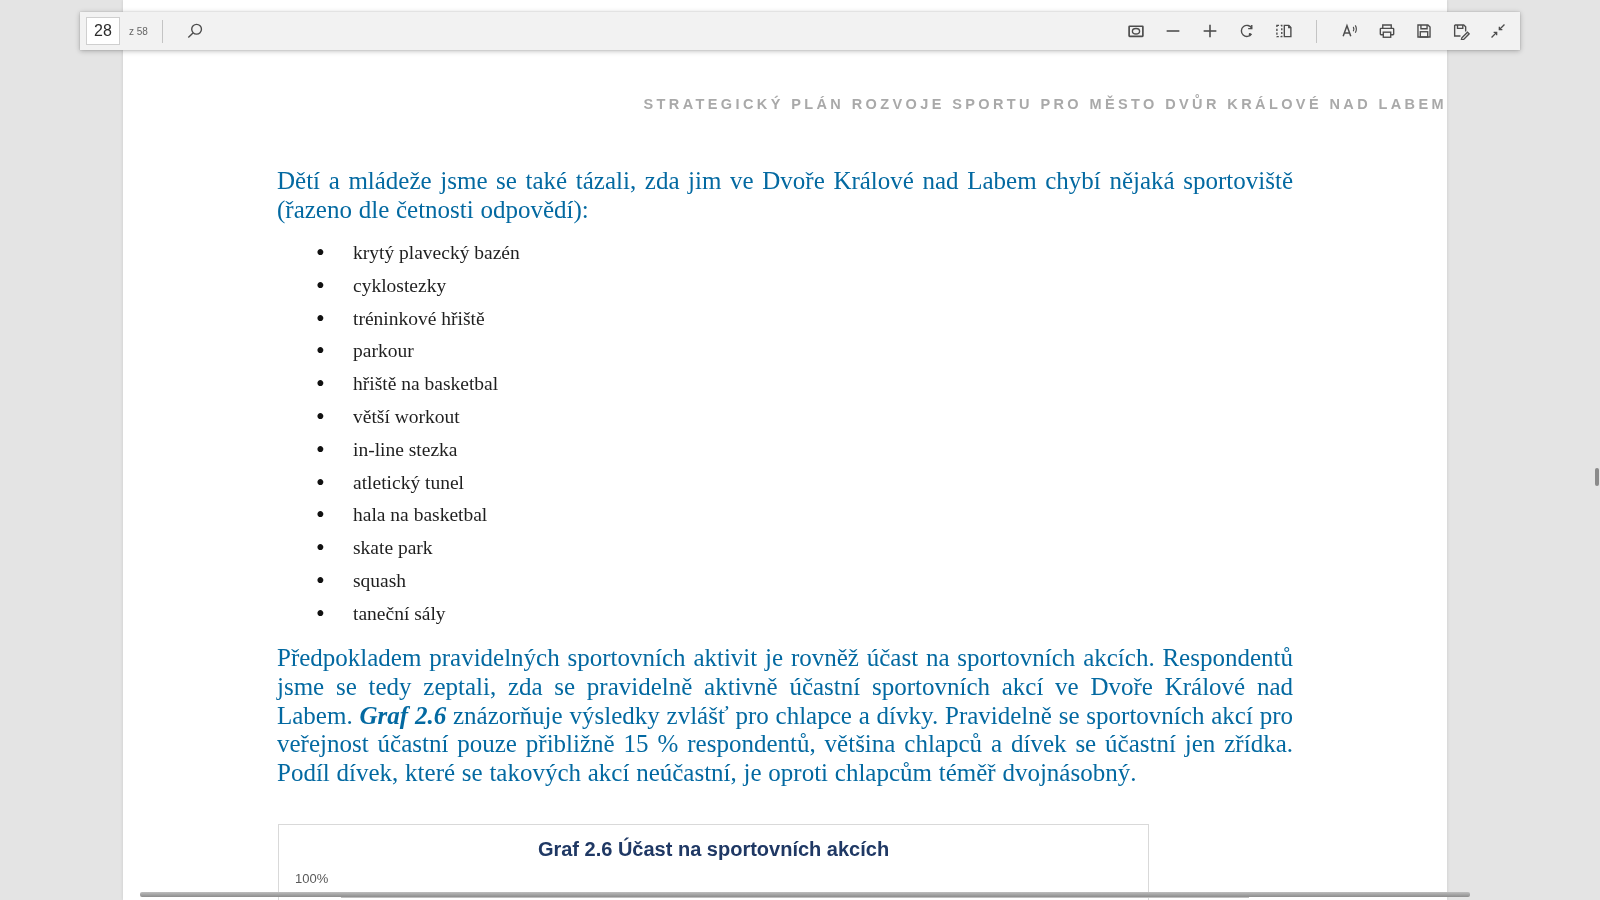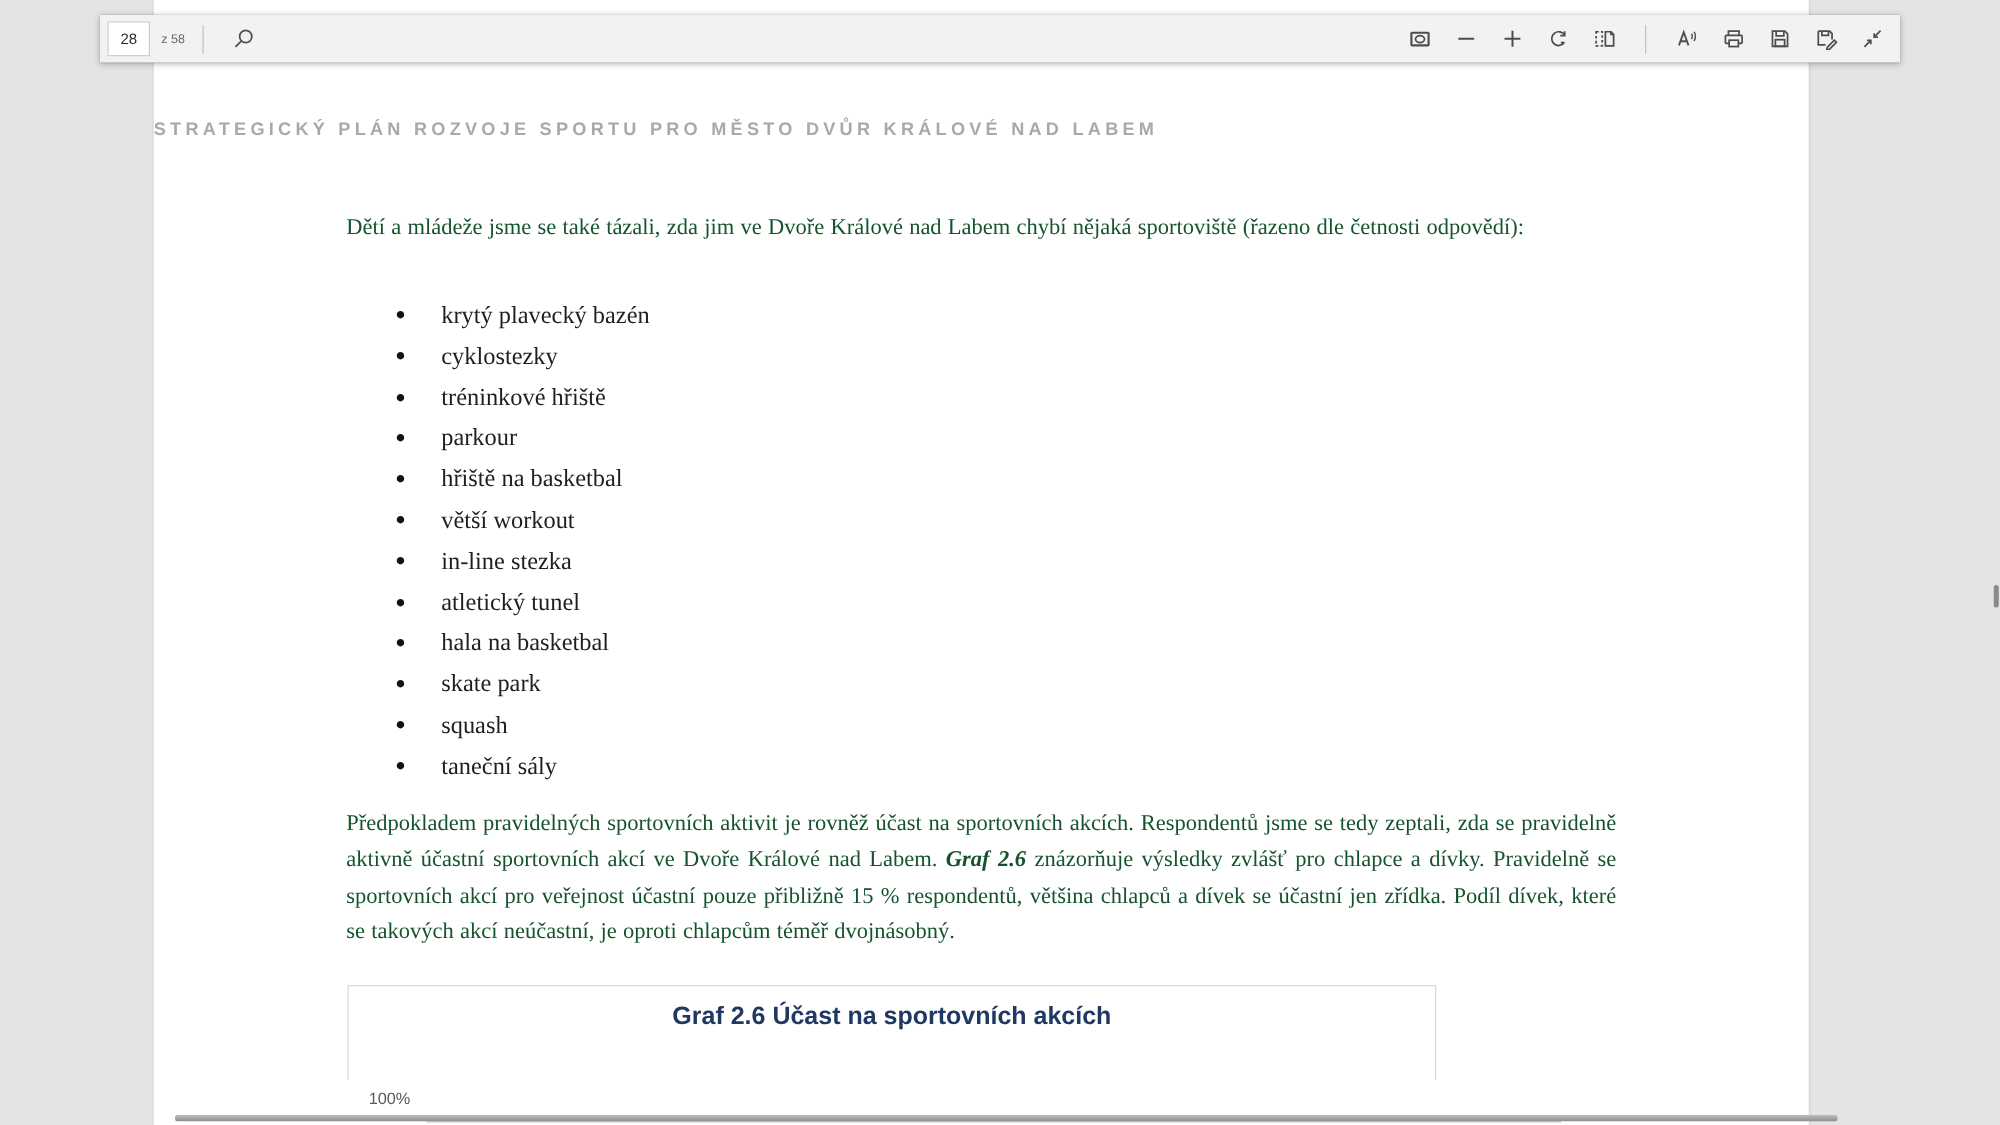--- a/index.html
+++ b/index.html
@@ -2,49 +2,49 @@
 <html><head>
 <meta charset="utf-8">
 <style>
   html,body{margin:0;padding:0;width:1600px;height:900px;overflow:hidden;background:#e4e4e4;
             font-family:"Liberation Serif", serif;}
   *{box-sizing:border-box;}
 
   
   .page{position:absolute;left:123px;top:0;width:1324px;height:900px;background:#ffffff;
         box-shadow:0 0 3px rgba(0,0,0,.12);}
-  .doc-header{position:absolute;left:0;top:96px;width:100%;text-align:left;
+  .doc-header{position:absolute;left:0;top:96px;width:100%;text-align:right;
         font-family:"Liberation Sans", sans-serif;font-size:14.5px;letter-spacing:3.4px;
         color:#a9a9a9;font-weight:bold;white-space:nowrap;}
   .content{position:absolute;left:154px;top:0;width:1016px;}
   .para{position:absolute;left:0;width:1016px;text-align:justify;
-        font-size:18px;line-height:28.8px;color:#14532d;word-spacing:0.5px;}
+        font-size:25px;line-height:28.8px;color:#0369a1;word-spacing:0.5px;}
   .para1{top:167px;}
   .para2{top:644px;}
   .italic{font-style:italic;font-weight:bold;}
   .bullets{position:absolute;left:0;top:237px;margin:0;padding:0;list-style:none;width:700px;}
   .bullets li{position:relative;padding-left:76px;height:32.8px;line-height:32.8px;
         font-size:19.5px;color:#1f1f1f;}
   .bullets li::before{content:"\2022";position:absolute;left:39px;top:0;font-size:25px;color:#111;}
 
   
-  .chart-box{position:absolute;left:155px;top:788px;width:871px;height:76px;
+  .chart-box{position:absolute;left:155px;top:824px;width:871px;height:76px;
         border:1px solid #d9d9d9;border-bottom:none;background:#fff;}
   .chart-title{margin-top:13px;text-align:center;font-family:"Liberation Sans", sans-serif;
         font-weight:bold;font-size:20px;color:#1f3864;}
   .chart-tick{position:absolute;left:172px;top:871px;font-family:"Liberation Sans", sans-serif;
         font-size:13px;color:#595959;background:transparent;}
   .chart-gridline{position:absolute;left:218px;top:897px;width:908px;height:1px;background:#bfbfbf;}
 
   
   .toolbar{position:absolute;left:80px;top:12px;width:1440px;height:38px;background:#f2f2f2;
         box-shadow:0 1px 5px rgba(0,0,0,.28), 0 0 1px rgba(0,0,0,.2);
         display:flex;align-items:center;font-family:"Liberation Sans", sans-serif;z-index:20;}
   .page-num-box{width:34px;height:28px;margin-left:6px;border:1px solid #cfcfcf;background:#fff;
-        text-align:center;font-size:12px;color:#2b2b2b;font-family:"Liberation Sans", sans-serif;
+        text-align:center;font-size:16px;color:#2b2b2b;font-family:"Liberation Sans", sans-serif;
         padding:0;}
   .page-count{font-size:10px;color:#666;margin-left:9px;}
   .tb-divider{width:1px;height:23px;background:#c4c4c4;margin:0 14px;}
   .tb-btn{width:37px;height:38px;display:flex;align-items:center;justify-content:center;
         cursor:default;}
   .tb-btn svg{stroke:#4d4d4d;fill:none;stroke-width:1.3;}
   .right-cluster{display:flex;align-items:center;margin-left:auto;margin-right:4px;}
 
   
   .h-scrollbar{position:absolute;left:140px;top:892px;width:1330px;height:5px;z-index:30;

